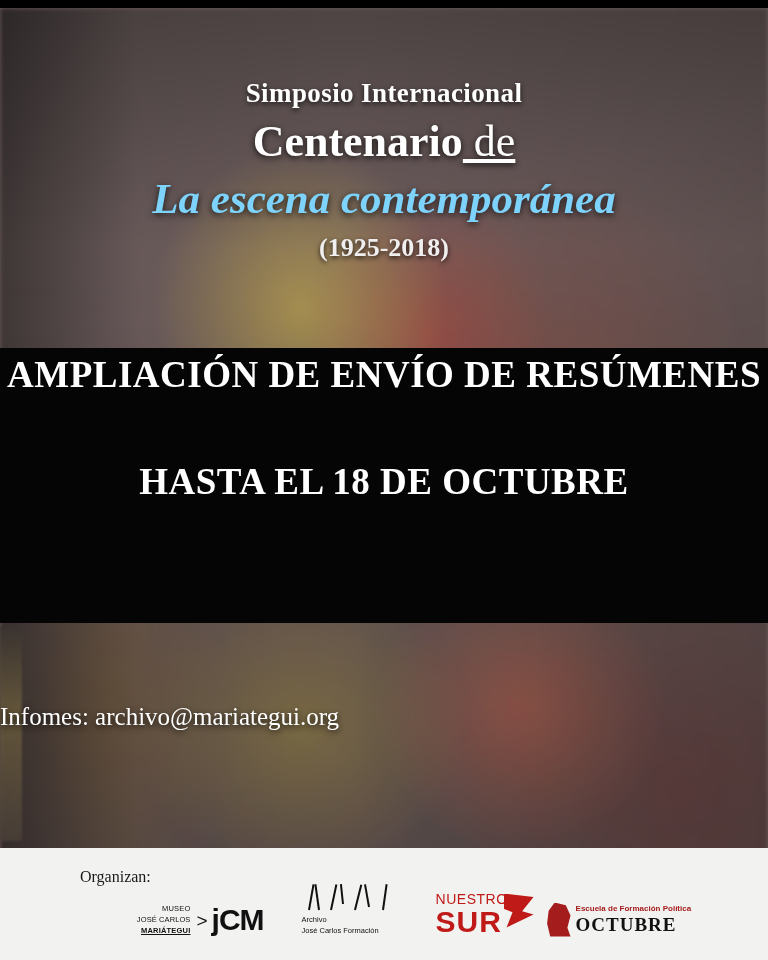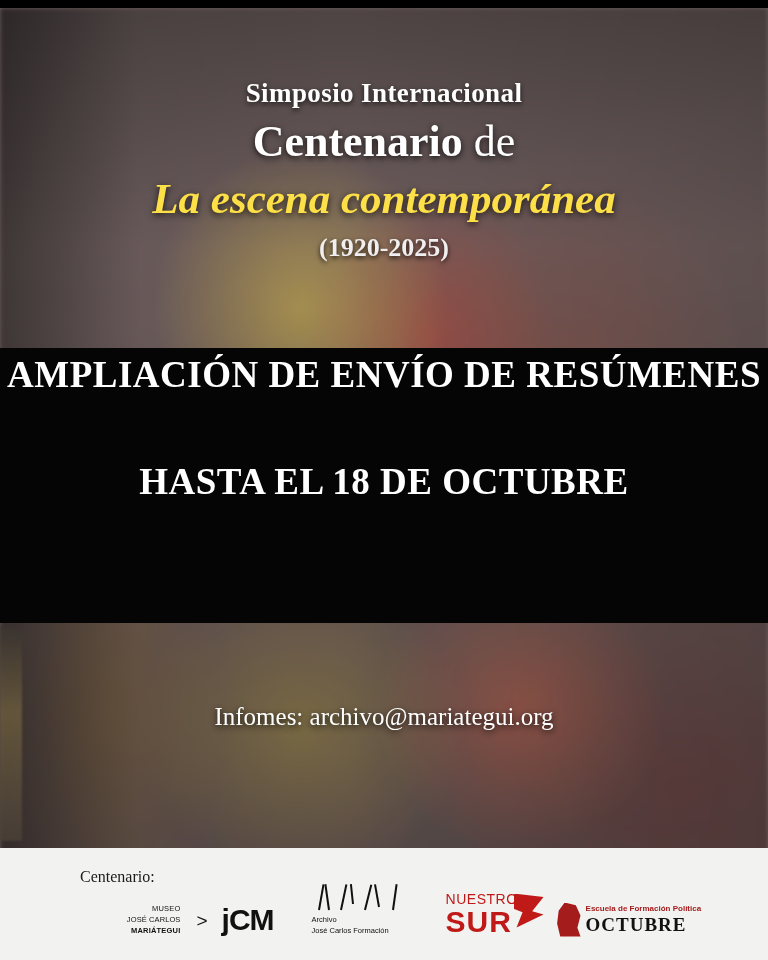--- a/index.html
+++ b/index.html
@@ -64,27 +64,27 @@
     letter-spacing: 0.4px;
     text-shadow: 0 2px 5px rgba(0,0,0,.75);
   }
   .t-centenario {
     margin-top: 10px;
     font-size: 44px;
     font-weight: bold;
     text-shadow: 0 2px 6px rgba(0,0,0,.8);
     line-height: 1.06;
   }
-  .t-centenario .light { font-weight: normal; }
+  .t-centenario .light { font-weight: normal; text-decoration: underline; }
   .t-escena {
     margin-top: 8px;
     font-size: 43px;
     font-style: italic;
     font-weight: bold;
-    color: #fde047;
+    color: #7dd3fc;
     text-shadow: 0 2px 7px rgba(0,0,0,.75);
   }
   .t-years {
     margin-top: 10px;
     font-size: 26px;
     font-weight: bold;
     color: #f0eeee;
     text-shadow: 0 2px 5px rgba(0,0,0,.8);
   }
 
@@ -108,21 +108,20 @@
     font-size: 37px;
     font-weight: bold;
     letter-spacing: 0.5px;
   }
 
   
   .contact {
     position: absolute;
     left: 0; top: 695px;
     width: 768px;
-    text-align: center;
     color: #fff;
     font-size: 25px;
     text-shadow: 0 2px 6px rgba(0,0,0,.85);
   }
 
   
   .footer {
     position: absolute;
     left: 0; bottom: 0;
     width: 768px; height: 120px;
@@ -139,31 +138,31 @@
     position: absolute;
     left: 0; top: 36px;
     width: 768px;
     display: flex;
     justify-content: center;
     align-items: flex-end;
     gap: 38px;
     padding-left: 60px;
   }
   
-  .logo-mjcm { display: flex; align-items: center; gap: 16px; }
+  .logo-mjcm { display: flex; align-items: center; gap: 6px; }
   .logo-mjcm .words {
     text-align: right;
     font-family: "Liberation Sans", sans-serif;
     font-size: 7.5px;
     line-height: 1.45;
     color: #111;
     letter-spacing: .2px;
   }
   .logo-mjcm .words .r2 { letter-spacing: .1px; }
-  .logo-mjcm .words .r3 { font-weight: bold; }
+  .logo-mjcm .words .r3 { font-weight: bold; text-decoration: underline; }
   .logo-mjcm .mark {
     font-family: "Liberation Sans", sans-serif;
     font-size: 30px;
     font-weight: bold;
     color: #111;
     line-height: 1;
     letter-spacing: -1px;
   }
   .logo-mjcm .chev {
     font-family: "Liberation Sans", sans-serif;
@@ -257,32 +256,32 @@
 
   <div class="bg-art"></div>
   <div class="left-strip"></div>
 
   <div class="top-block">
     <div class="t-simposio">Simposio Internacional</div>
     <div class="t-centenario">
       <span>Centenario</span><span class="light"> de</span>
     </div>
     <div class="t-escena">La escena contemporánea</div>
-    <div class="t-years">(1920-2025)</div>
+    <div class="t-years">(1925-2018)</div>
   </div>
 
   <div class="band">
     <div class="band-l1">AMPLIACIÓN DE ENVÍO DE RESÚMENES</div>
     <div class="band-l2">HASTA EL 18 DE OCTUBRE</div>
   </div>
 
   <div class="contact">Infomes: archivo@mariategui.org</div>
 
   <div class="footer">
-    <div class="organizan">Centenario:</div>
+    <div class="organizan">Organizan:</div>
 
     <div class="logos">
 
       <div class="logo-mjcm">
         <div class="words">
           <div class="r1">MUSEO</div>
           <div class="r2">JOSÉ CARLOS</div>
           <div class="r3">MARIÁTEGUI</div>
         </div>
         <div class="chev">&gt;</div>

